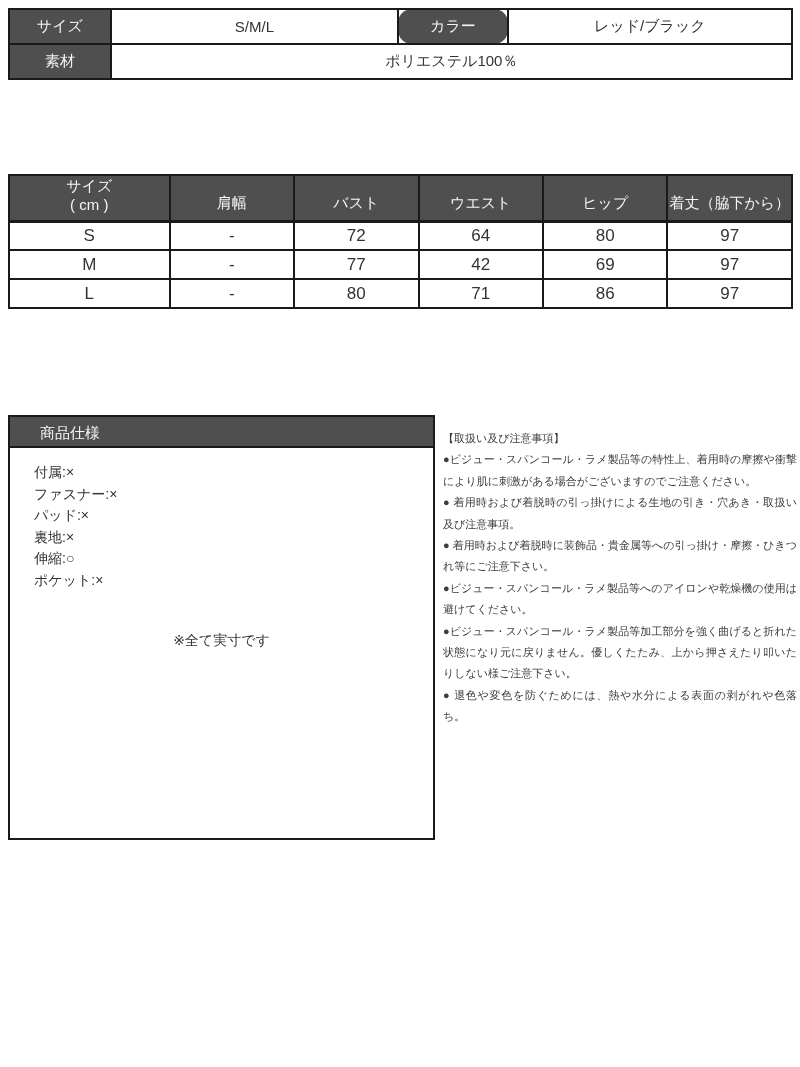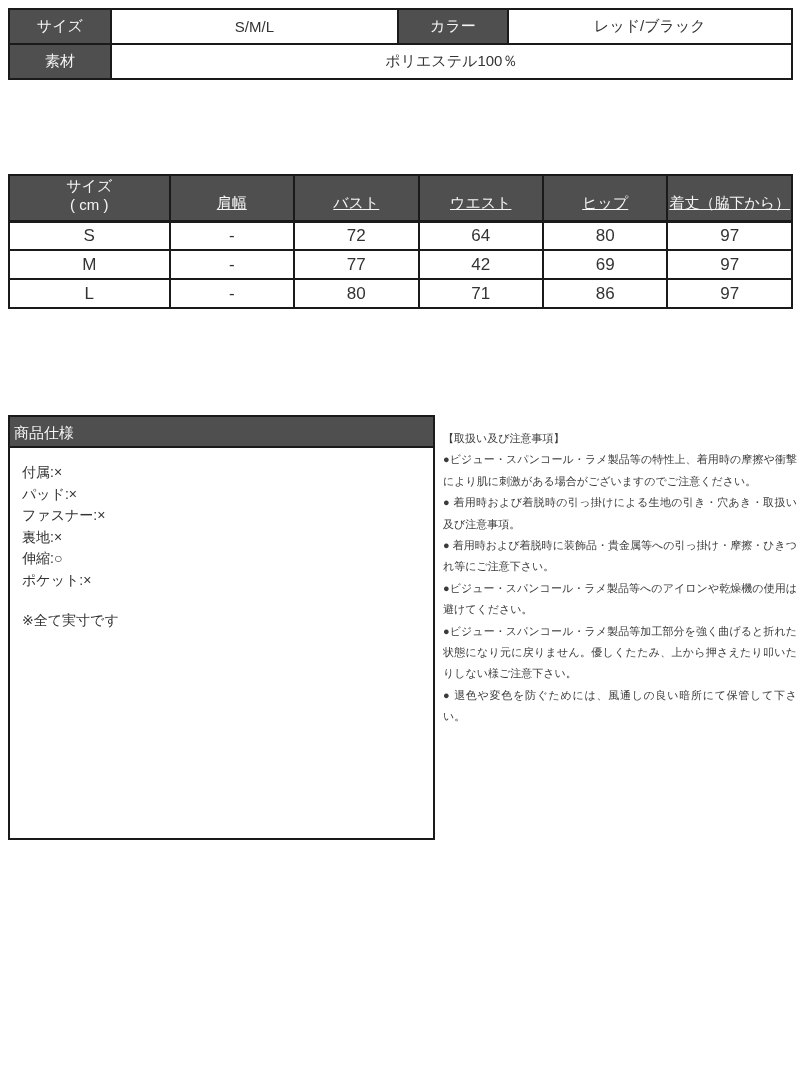--- a/index.html
+++ b/index.html
@@ -27,21 +27,21 @@
     font-size: 15px;
     color: #333333;
     background: #ffffff;
   }
   .dark-cell {
     background: #4f4f4f !important;
     color: #f5f5f5 !important;
   }
   .col-info-label  { width: 102px; }
   .col-info-value  { width: 288px; }
-  .col-info-label2 { width: 110px; }
+  .col-info-label2 { width: 110px; border-radius: 14px; }
   .col-info-value2 { width: 285px; }
 
   
   .size-table {
     position: absolute;
     left: 8px; top: 174px;
     width: 785px;
     border-collapse: collapse;
   }
   .size-table th {
@@ -59,47 +59,47 @@
   .size-table td {
     border: 2px solid #1a1a1a;
     height: 29px;
     text-align: center;
     vertical-align: middle;
     font-size: 17px;
     color: #333333;
     background: #ffffff;
   }
   .col-size   { width: 147px; }
-  .col-metric { width: 114px; text-decoration: underline; }
+  .col-metric { width: 114px; }
 
   
   .spec-box {
     position: absolute;
     left: 8px; top: 415px;
     width: 427px;
     height: 425px;
     border: 2px solid #1a1a1a;
     background: #ffffff;
   }
   .spec-box-header {
     background: #4f4f4f;
     color: #f5f5f5;
     height: 31px;
     line-height: 31px;
-    padding-left: 4px;
+    padding-left: 30px;
     font-size: 15px;
     border-bottom: 2px solid #1a1a1a;
   }
   .spec-box-body {
-    padding: 14px 12px;
+    padding: 14px 24px;
     font-size: 14px;
     color: #333333;
   }
   .spec-item { line-height: 21.5px; }
-  .spec-note { line-height: 21.5px; margin-top: 19px; }
+  .spec-note { line-height: 21.5px; margin-top: 39px; text-align: center; }
 
   
   .care-notes {
     position: absolute;
     left: 443px; top: 428px;
     width: 354px;
     font-size: 11px;
     color: #3b3b3b;
     line-height: 21.4px;
   }
@@ -165,32 +165,32 @@
         <td>86</td>
         <td>97</td>
       </tr>
     </tbody>
   </table>
 
   <div class="spec-box">
     <div class="spec-box-header">商品仕様</div>
     <div class="spec-box-body">
       <div class="spec-item">付属:×</div>
+      <div class="spec-item">ファスナー:×</div>
       <div class="spec-item">パッド:×</div>
-      <div class="spec-item">ファスナー:×</div>
       <div class="spec-item">裏地:×</div>
       <div class="spec-item">伸縮:○</div>
       <div class="spec-item">ポケット:×</div>
       <div class="spec-note">※全て実寸です</div>
     </div>
   </div>
 
   <div class="care-notes">
     <p class="care-title">【取扱い及び注意事項】</p>
     <p class="care-bullet">●ビジュー・スパンコール・ラメ製品等の特性上、着用時の摩擦や衝撃により肌に刺激がある場合がございますのでご注意ください。</p>
     <p class="care-bullet">● 着用時および着脱時の引っ掛けによる生地の引き・穴あき・取扱い及び注意事項。</p>
     <p class="care-bullet">● 着用時および着脱時に装飾品・貴金属等への引っ掛け・摩擦・ひきつれ等にご注意下さい。</p>
     <p class="care-bullet">●ビジュー・スパンコール・ラメ製品等へのアイロンや乾燥機の使用は避けてください。</p>
     <p class="care-bullet">●ビジュー・スパンコール・ラメ製品等加工部分を強く曲げると折れた状態になり元に戻りません。優しくたたみ、上から押さえたり叩いたりしない様ご注意下さい。</p>
-    <p class="care-bullet">● 退色や変色を防ぐためには、風通しの良い暗所にて保管して下さい。</p>
+    <p class="care-bullet">● 退色や変色を防ぐためには、熱や水分による表面の剥がれや色落ち。</p>
   </div>
 
 </div>
 
 </body></html>

